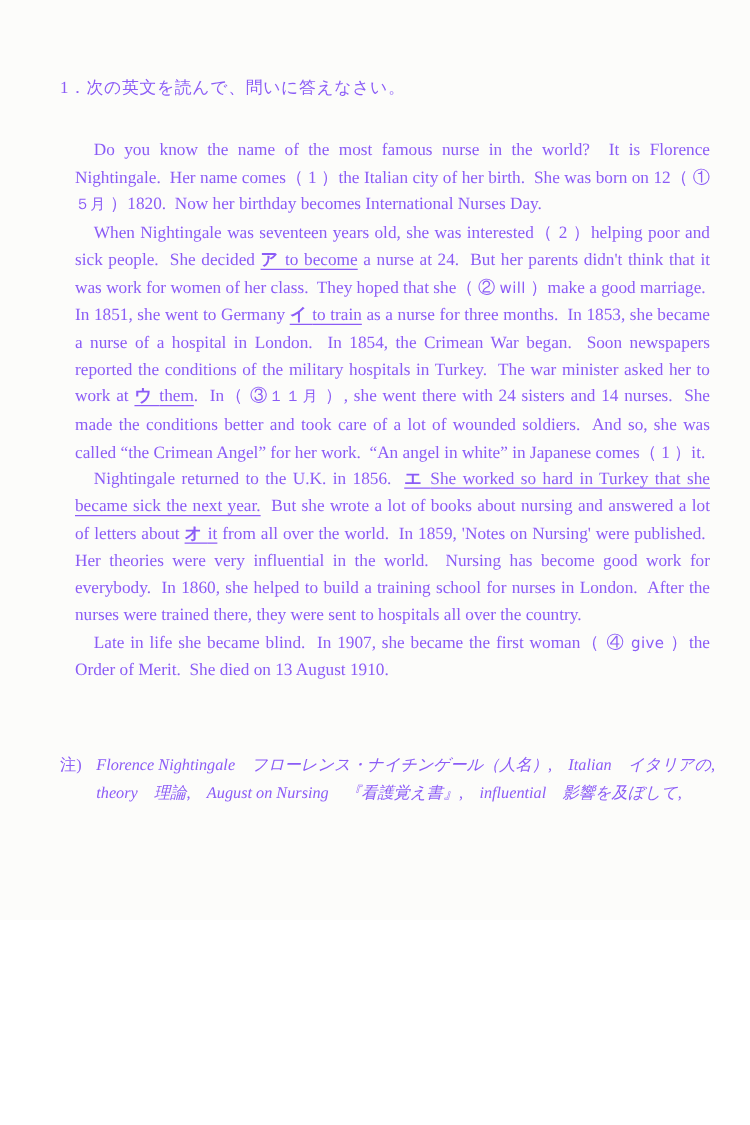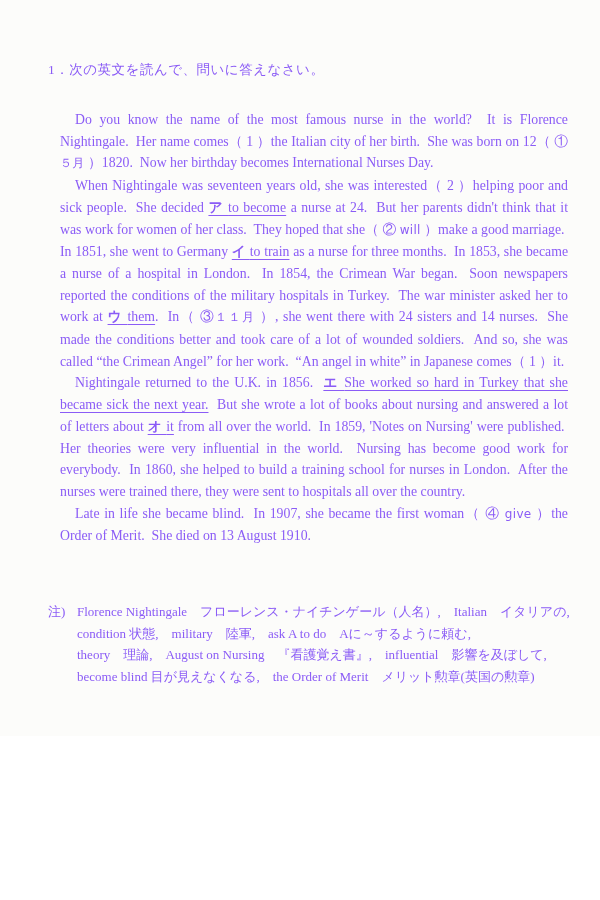--- a/index.html
+++ b/index.html
@@ -53,21 +53,21 @@
     width: 512px;
     font-size: 13px;
     line-height: 21.6px;
   }
   .note-label {
     position: absolute;
     left: 0;
     top: 0;
   }
   .note-lines { padding-left: 29px; }
-  .note-line { white-space: nowrap; }
+  .note-line { white-space: nowrap; font-style: italic; }
   .page-number {
     position: absolute;
     top: 836px;
     left: 0;
     width: 100%;
     text-align: center;
     font-size: 12.5px;
     letter-spacing: 3px;
   }
 </style>
@@ -81,20 +81,18 @@
     <p><span>Do you know the name of the most famous nurse in the world?&nbsp; It is Florence Nightingale.&nbsp; Her name comes（ 1 ）the Italian city of her birth.&nbsp; She was born on 12（ ①</span><span class="g">５月</span><span> ）1820.&nbsp; Now her birthday becomes International Nurses Day.</span></p>
     <p><span>When Nightingale was seventeen years old, she was interested（ 2 ）helping poor and sick people.&nbsp; She decided </span><span class="u k">ア </span><span class="u">to become</span><span> a nurse at 24.&nbsp; But her parents didn't think that it was work for women of her class.&nbsp; They hoped that she（ ② </span><span class="g">will</span><span> ）make a good marriage.&nbsp; In 1851, she went to Germany </span><span class="u k">イ </span><span class="u">to train</span><span> as a nurse for three months.&nbsp; In 1853, she became a nurse of a hospital in London.&nbsp; In 1854, the Crimean War began.&nbsp; Soon newspapers reported the conditions of the military hospitals in Turkey.&nbsp; The war minister asked her to work at </span><span class="u k">ウ </span><span class="u">them</span><span>.&nbsp; In（ ③</span><span class="g">１１月</span><span> ）, she went there with 24 sisters and 14 nurses.&nbsp; She made the conditions better and took care of a lot of wounded soldiers.&nbsp; And so, she was called “the Crimean Angel” for her work.&nbsp; “An angel in white” in Japanese comes（ 1 ）it.</span></p>
     <p><span>Nightingale returned to the U.K. in 1856.&nbsp; </span><span class="u k">エ </span><span class="u">She worked so hard in Turkey that she became sick the next year.</span><span>&nbsp; But she wrote a lot of books about nursing and answered a lot of letters about </span><span class="u k">オ </span><span class="u">it</span><span> from all over the world.&nbsp; In 1859, 'Notes on Nursing' were published.&nbsp; Her theories were very influential in the world.&nbsp; Nursing has become good work for everybody.&nbsp; In 1860, she helped to build a training school for nurses in London.&nbsp; After the nurses were trained there, they were sent to hospitals all over the country.</span></p>
     <p><span>Late in life she became blind.&nbsp; In 1907, she became the first woman（ ④ </span><span class="g">give</span><span> ）the Order of Merit.&nbsp; She died on 13 August 1910.</span></p>
   </div>
 
   <div class="notes">
     <span class="note-label">注)</span>
     <div class="note-lines">
         <div class="note-line">Florence Nightingale　フローレンス・ナイチンゲール（人名）,　Italian　イタリアの,</div>
-        <div class="note-line">condition 状態,　military　陸軍,　ask A to do　Aに～するように頼む,</div>
         <div class="note-line">theory　理論,　August on Nursing　『看護覚え書』,　influential　影響を及ぼして,</div>
-        <div class="note-line">become blind 目が見えなくなる,　the Order of Merit　メリット勲章(英国の勲章)</div>
       </div>
   </div>
 
   <div class="page-number">- 1 -</div>
 </div>
 
 </body></html>

